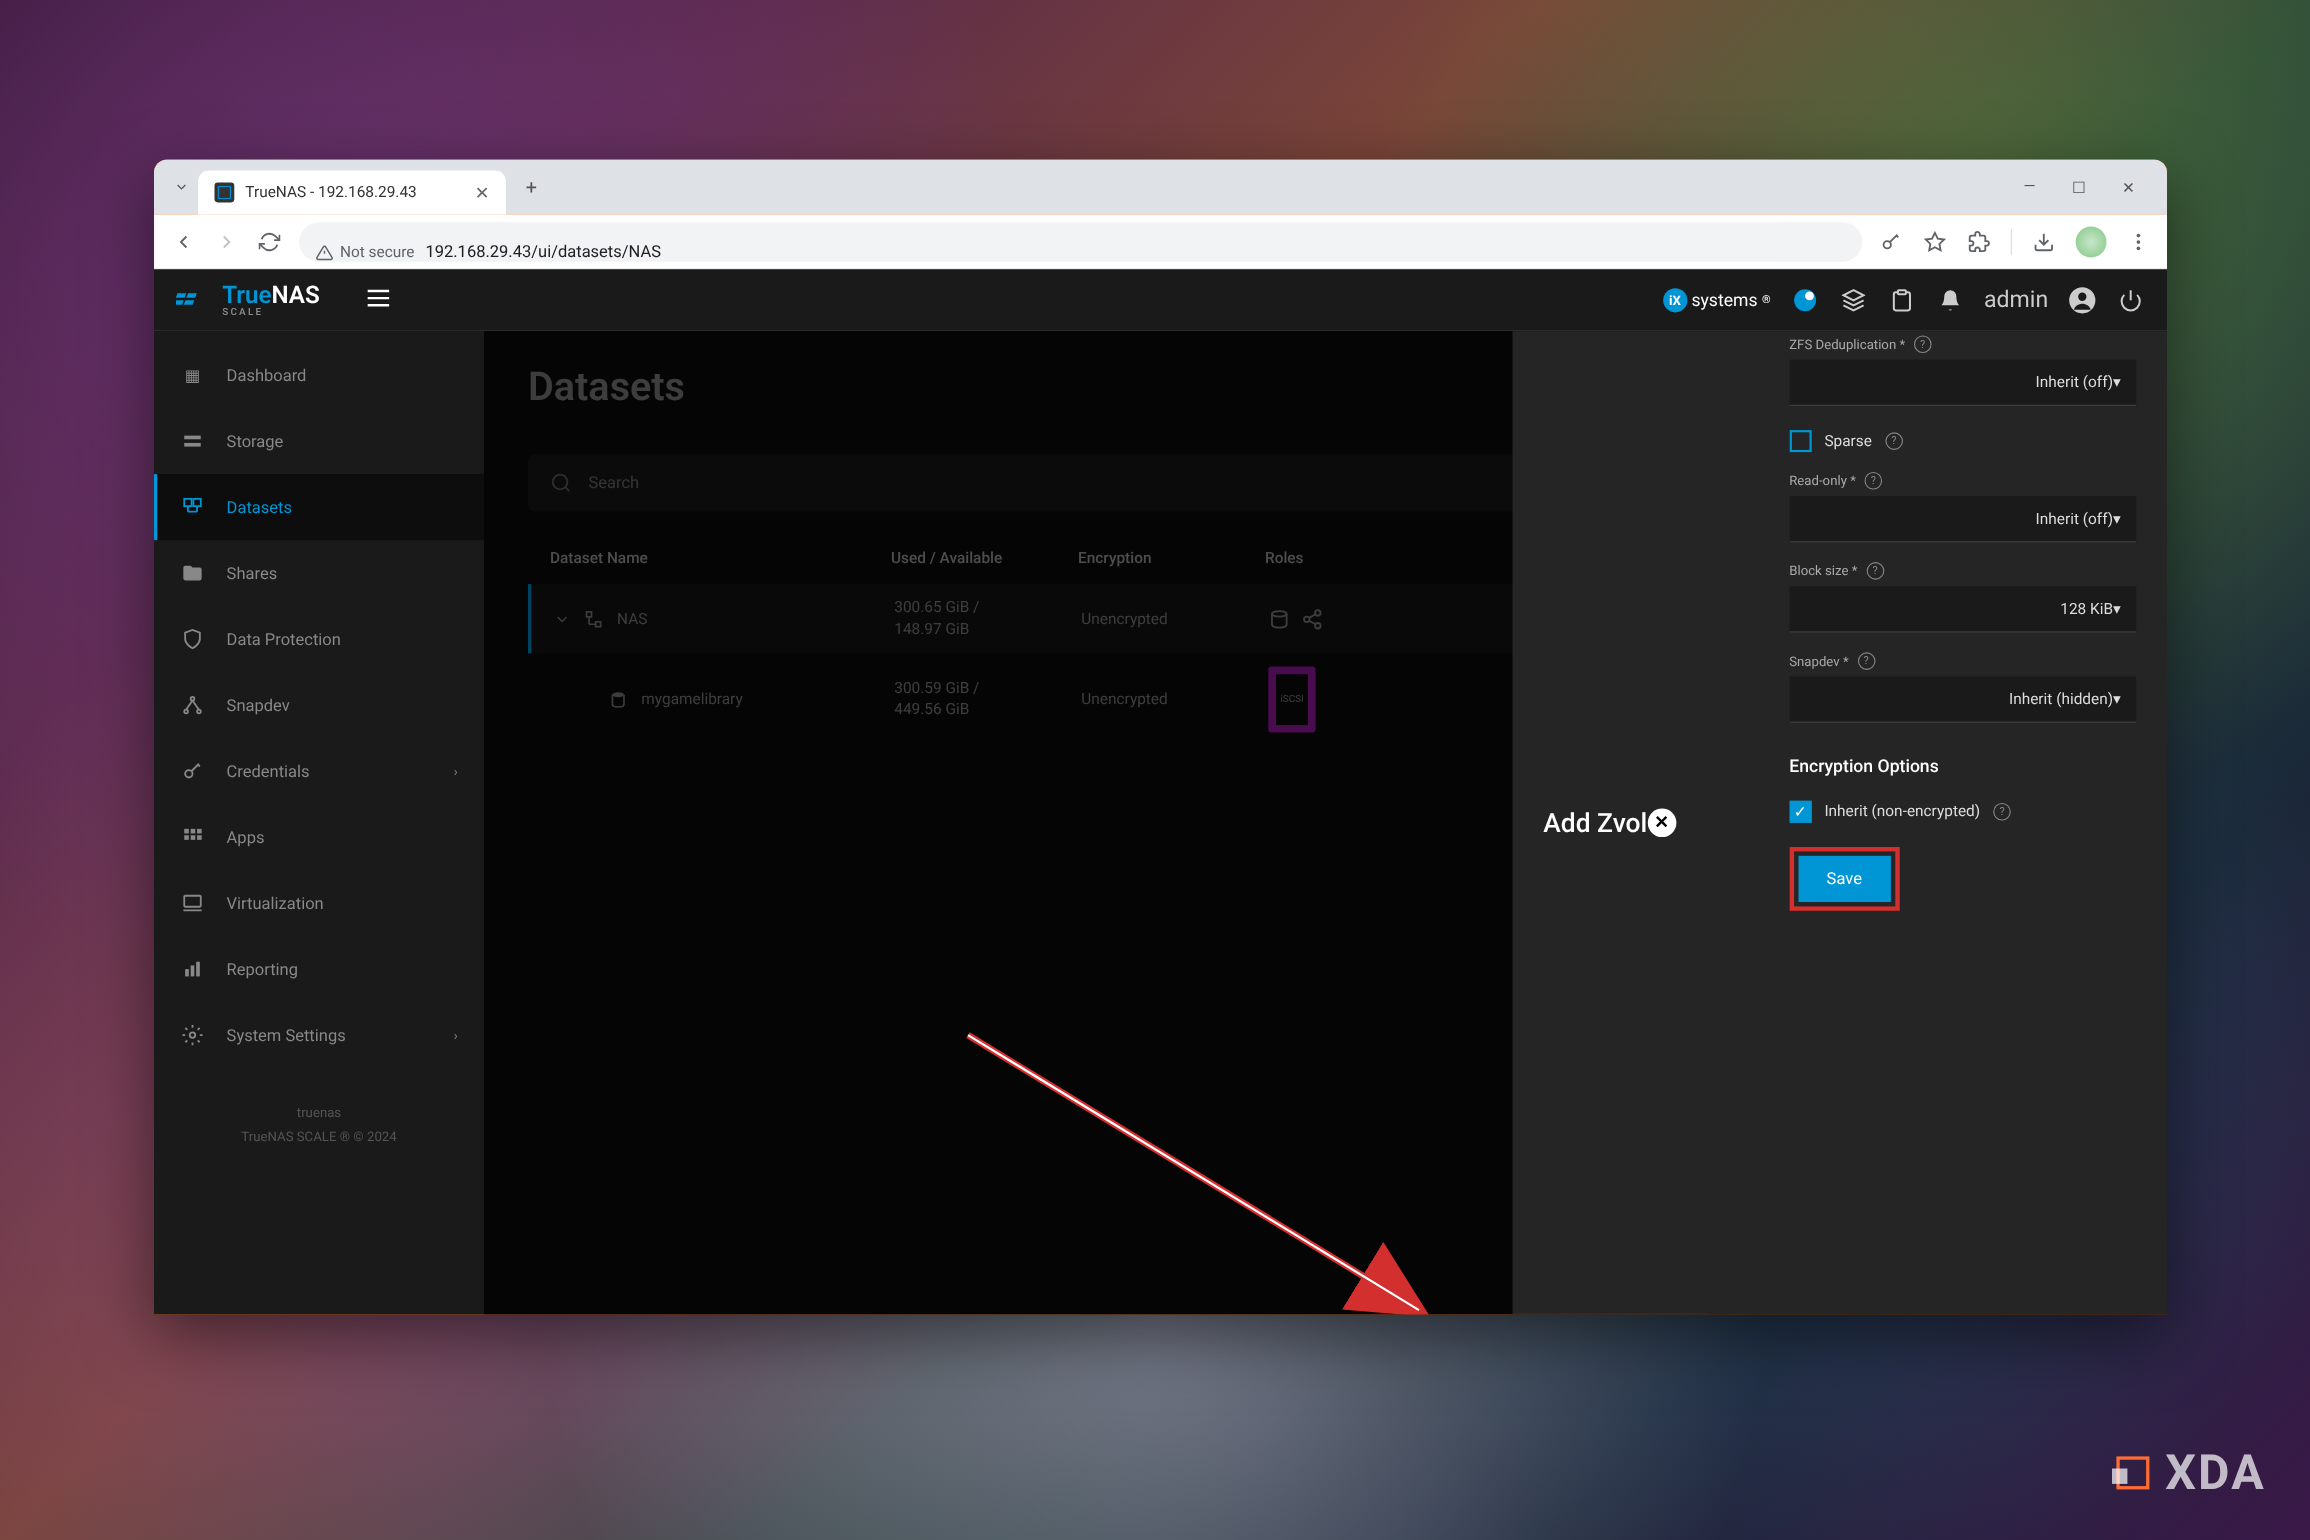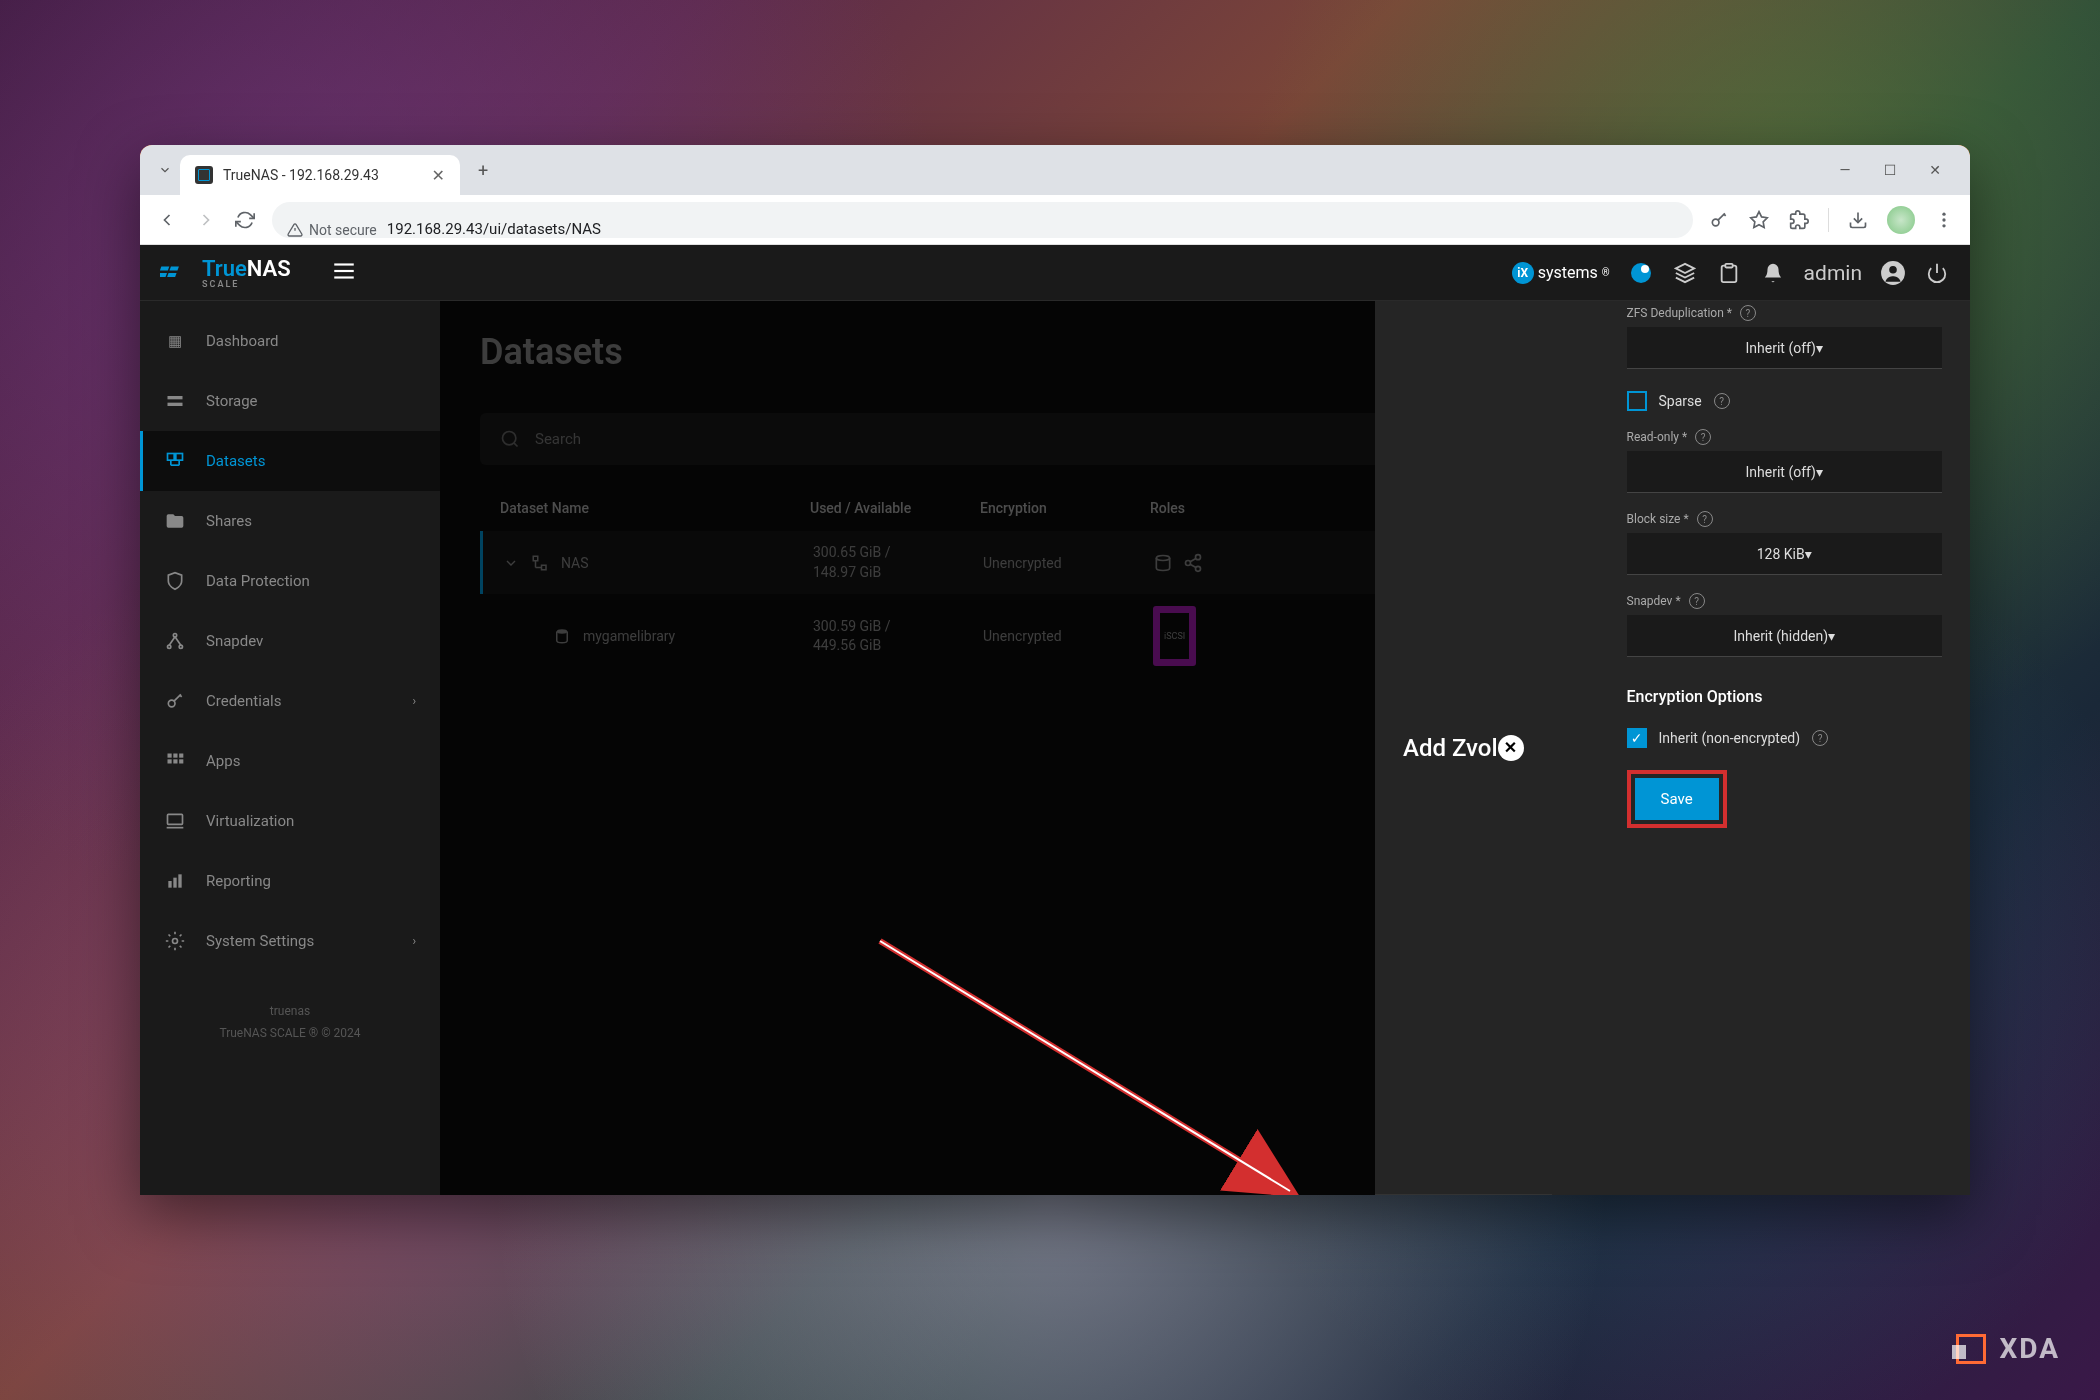--- a/index.html
+++ b/index.html
@@ -74,32 +74,32 @@
 .row-roles { width: 120px; display:flex; gap:10px; }
 .row-indent { padding-left: 50px; }
 
 .side-panel { position: absolute; right: 0; top: 0; bottom: 0; width: 595px; background: #252525; z-index: 10; display: flex; flex-direction: row; gap: 47px; }
 .panel-header { padding: 22px 28px; display: flex; align-items: center; justify-content: space-between; border-bottom: 1px solid #333; }
 .panel-title { color: #fff; font-size: 24px; font-weight: 500; }
 .panel-close { width: 26px; height: 26px; border-radius: 50%; background: #fff; color: #000; display: flex; align-items: center; justify-content: center; font-weight: bold; cursor: pointer; }
 .panel-body { flex: 1; overflow-y: auto; padding: 0 28px 20px; }
 .field-label { color: #aaa; font-size: 12px; margin-top: 18px; margin-bottom: 6px; display: flex; align-items: center; gap: 8px; }
 .help-icon { width: 16px; height: 16px; border: 1.5px solid #888; border-radius: 50%; display: inline-flex; align-items: center; justify-content: center; font-size: 10px; color: #888; }
-.field-select { background: #1a1a1a; border: none; border-bottom: 1px solid #444; color: #ddd; height: 42px; width: 100%; padding: 0 14px; display: flex; align-items: center; justify-content: center; font-size: 14px; }
+.field-select { background: #1a1a1a; border: none; border-bottom: 1px solid #444; color: #ddd; height: 42px; width: 100%; padding: 0 14px; display: flex; align-items: center; justify-content: flex-end; font-size: 14px; }
 .checkbox-row { display: flex; align-items: center; gap: 12px; margin-top: 22px; color: #ddd; font-size: 14px; }
 .chk { width: 20px; height: 20px; border: 2px solid #0095d5; display: flex; align-items: center; justify-content: center; }
 .chk.checked { background: #0095d5; color: #fff; font-size: 14px; }
 .section-title { color: #fff; font-size: 16px; font-weight: 500; margin-top: 30px; }
 .save-btn { background: #0095d5; color: #fff; border: none; padding: 12px 26px; font-size: 15px; margin-top: 22px; cursor: pointer; }
 .save-highlight { border: 4px solid #d32f2f; padding: 4px; display: inline-block; margin-top: 22px; }
 .save-highlight .save-btn { margin-top: 0; }
 
 .arrow-annotation { position: absolute; z-index: 20; pointer-events: none; }
 
-.xda-logo { position: absolute; right: 40px; bottom: 35px; color: rgba(255,255,255,0.7); font-size: 28px; font-weight: 700; letter-spacing: 2px; display:flex; align-items:center; gap:14px; }
+.xda-logo { position: absolute; right: 40px; bottom: 35px; color: rgba(255,255,255,0.7); font-size: 44px; font-weight: 700; letter-spacing: 2px; display:flex; align-items:center; gap:14px; }
 .xda-sq { width:30px; height:30px; border:3px solid #ff6b35; position:relative; }
 .xda-sq::after { content:""; position:absolute; width:14px; height:14px; background:rgba(255,255,255,0.7); left:-7px; top:8px; }
 </style>
 </head>
 <body>
 
 <div class="wallpaper-overlay"></div>
 
 <div class="browser-window">
 

